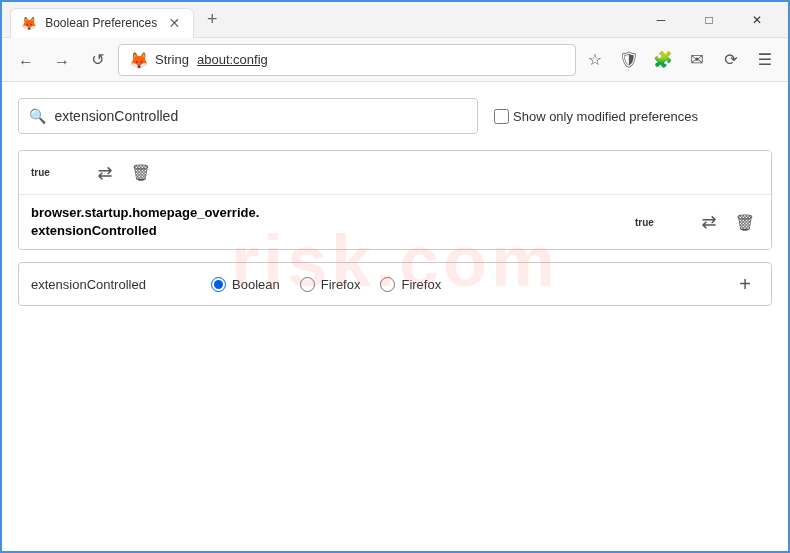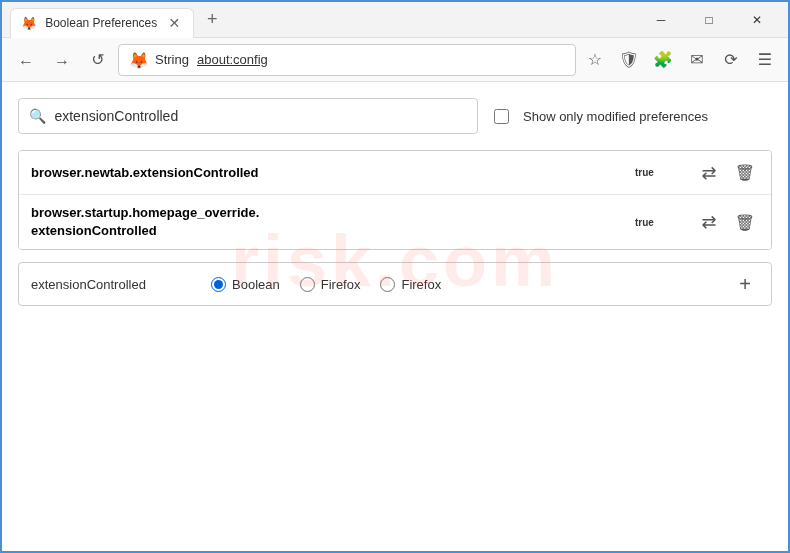--- a/index.html
+++ b/index.html
@@ -183,21 +183,21 @@
       flex: 1;
       color: #333;
     }
     .search-icon-span {
       color: #888;
       font-size: 14px;
     }
     .checkbox-label {
       display: flex;
       align-items: center;
-      gap: 14px;
+      gap: 4px;
       font-size: 13px;
       color: #333;
       cursor: pointer;
     }
     .checkbox-label input[type="checkbox"] {
       width: 15px;
       height: 15px;
       cursor: pointer;
     }
 
@@ -366,21 +366,20 @@
     </div>
     <label class="checkbox-label">
       <input type="checkbox" style="">
       <span>Show only modified preferences</span>
     </label>
   </div>
 
   <div class="results-table">
 
     <div class="result-row">
-      <span class="result-pref-name">browser.newtab.extensionControlled</span>
       <span class="result-value">true</span>
       <div class="result-actions">
         <div class="icon-btn" title="Toggle" style="font-size:18px;">⇄</div>
         <div class="icon-btn" title="Delete" style="font-size:16px;">🗑</div>
       </div>
     </div>
 
     <div class="result-row" style="height:54px;justify-content:flex-end;">
       <div class="result-pref-name-wrap">
         browser.startup.homepage_override.<br>extensionControlled

